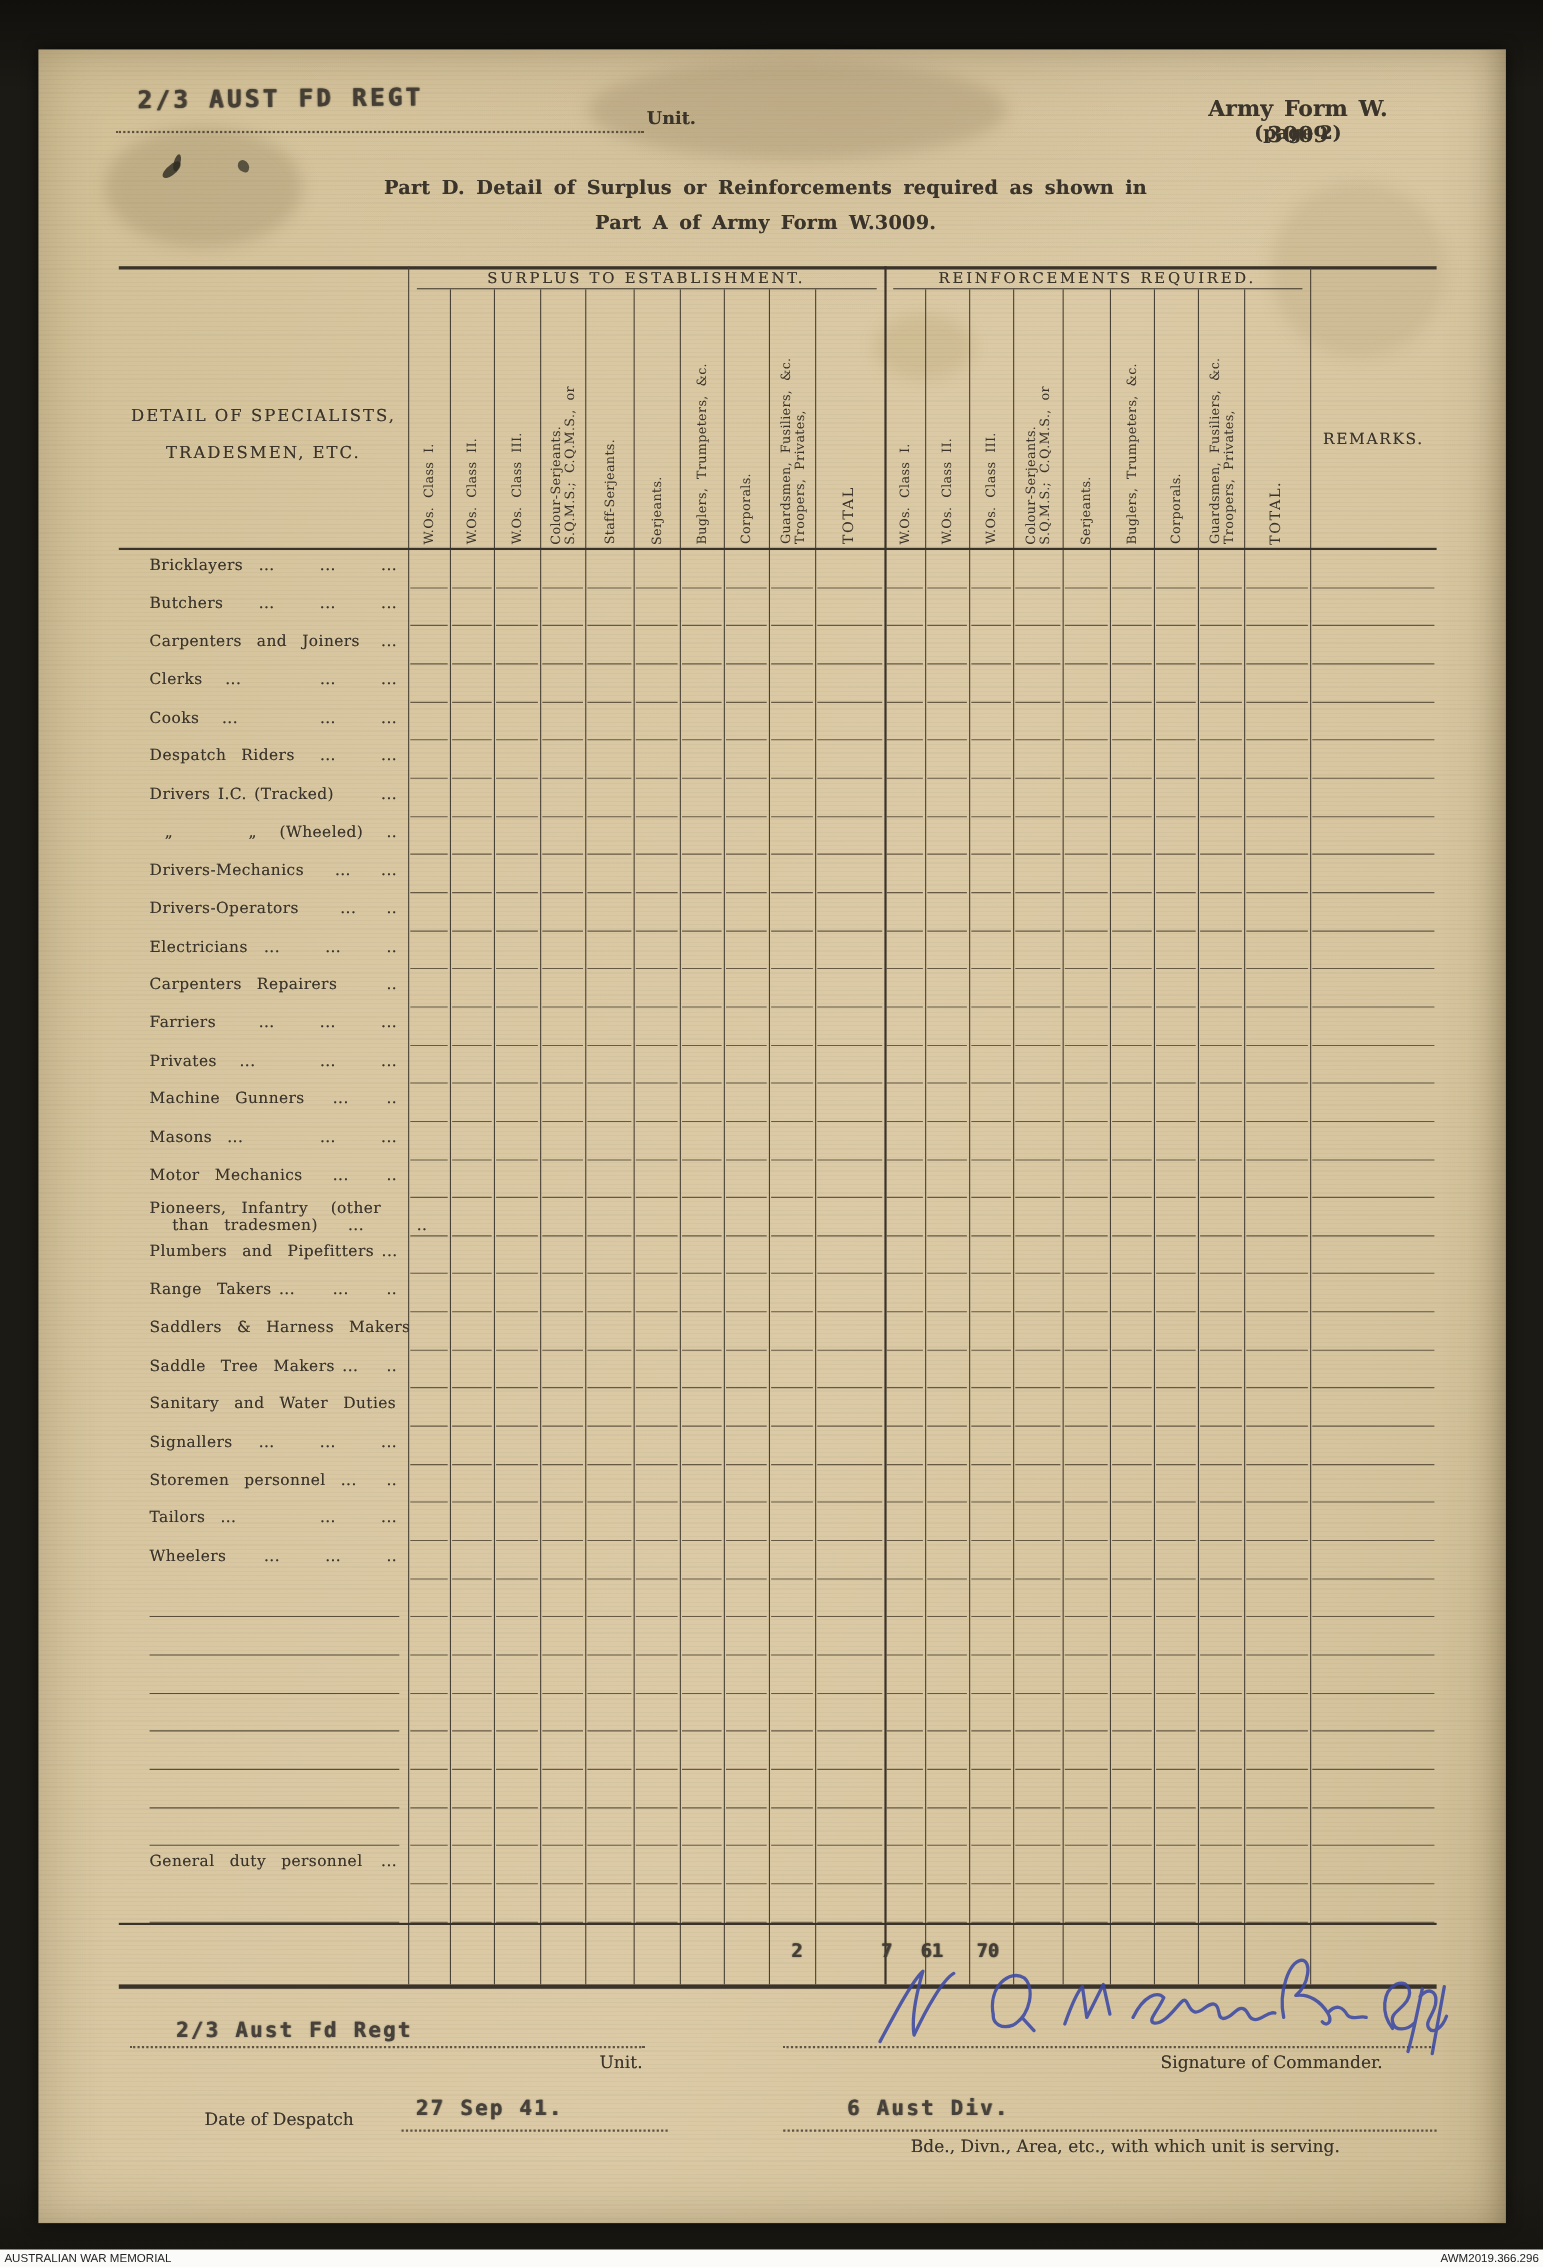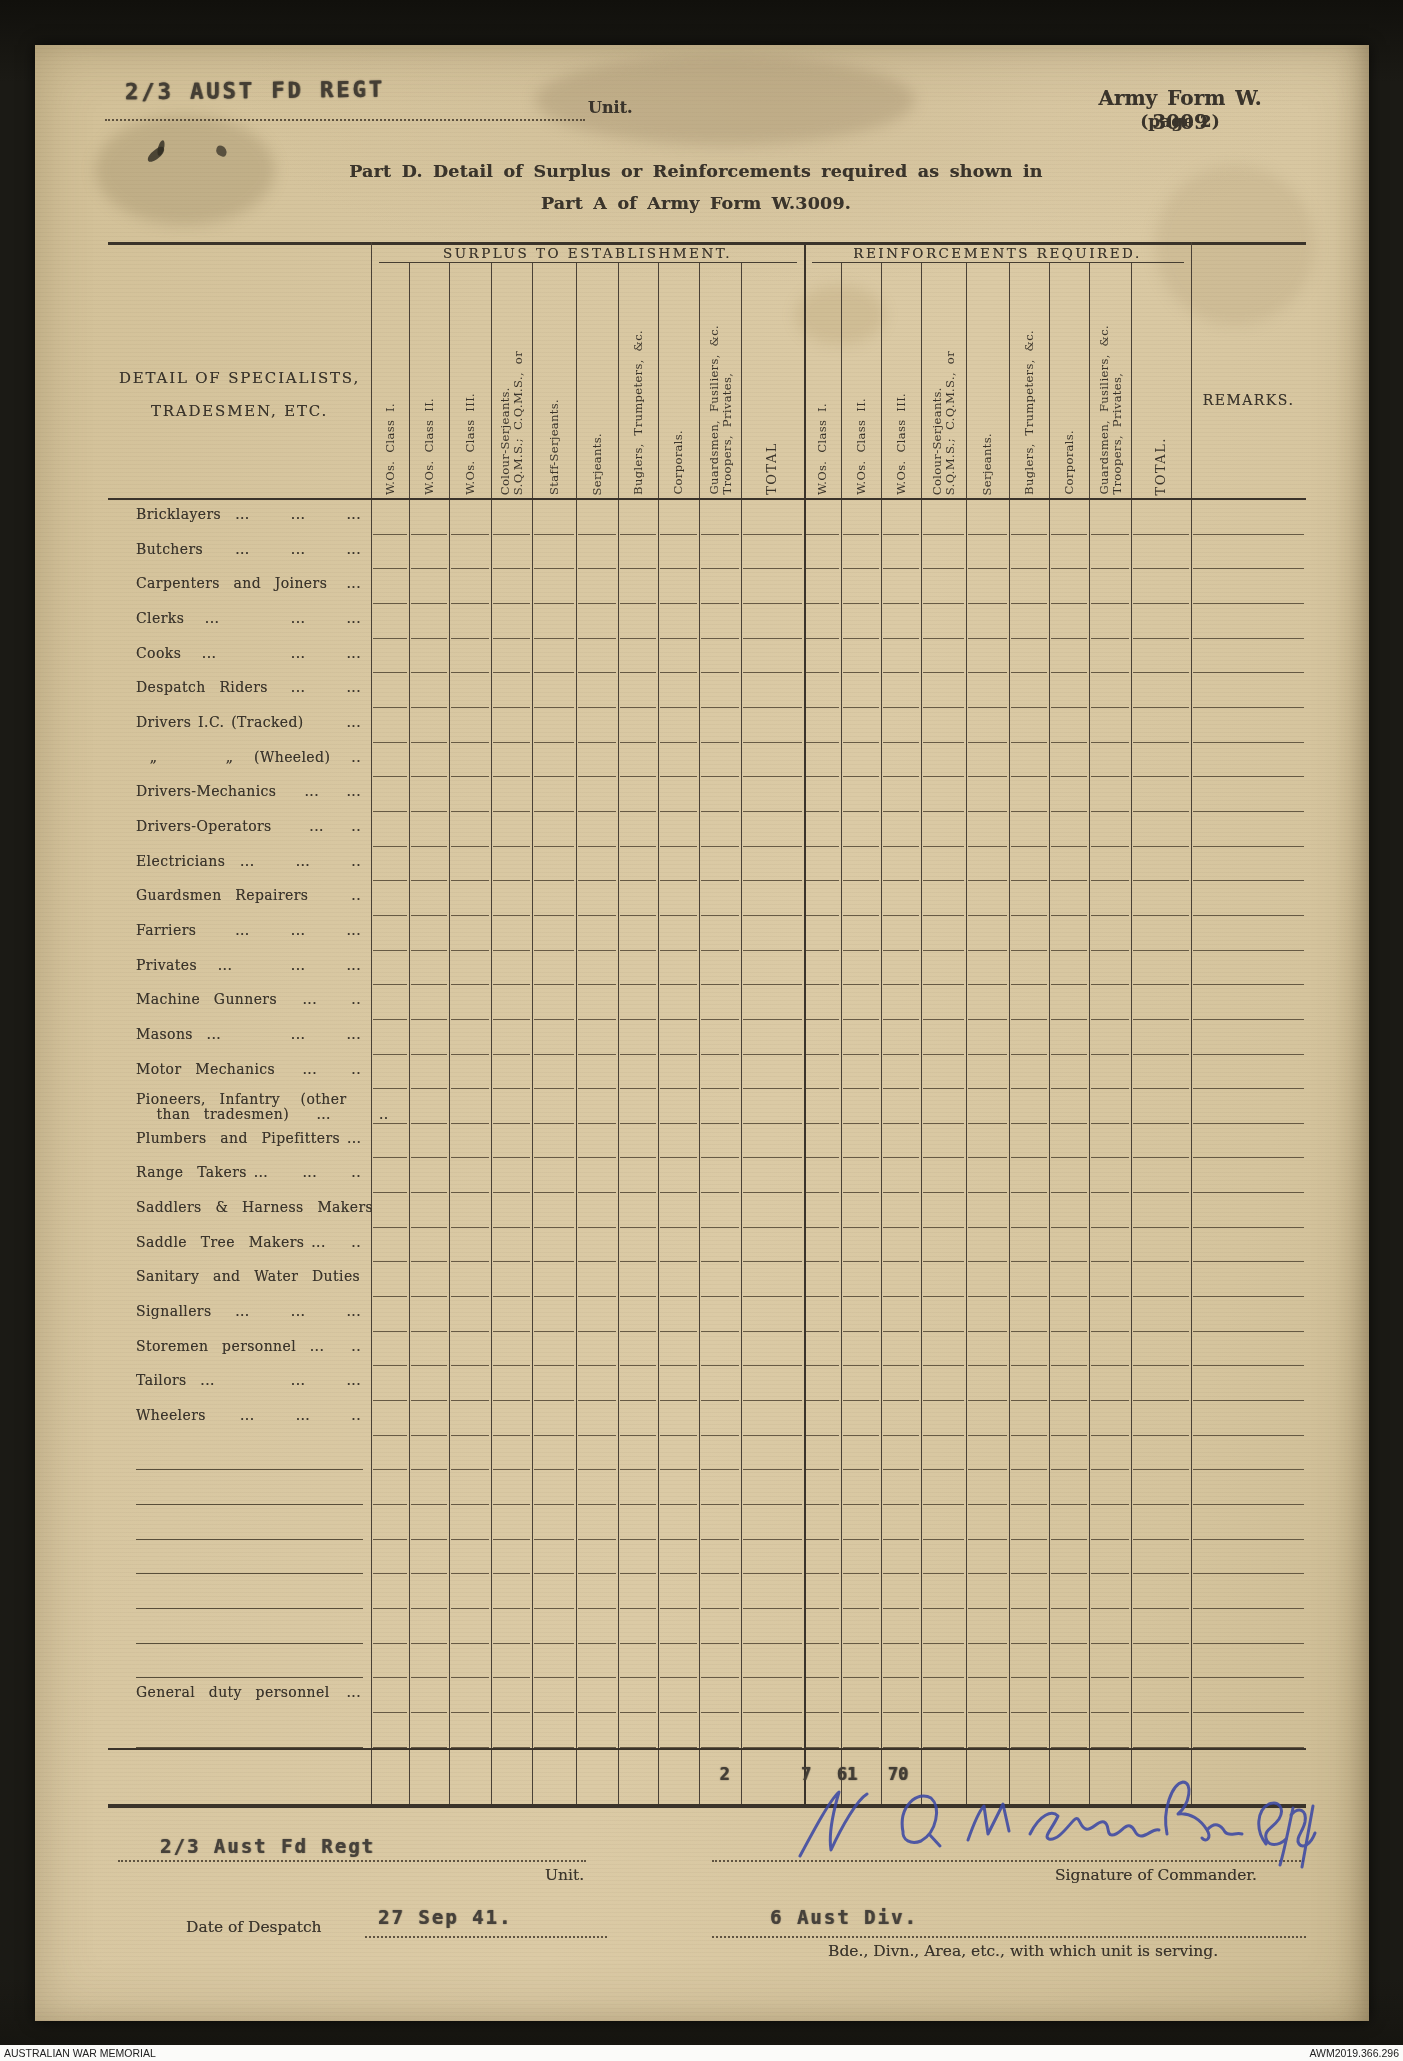--- a/index.html
+++ b/index.html
@@ -466,21 +466,21 @@
           <div class="c" style="width: 45px;"></div>
           <div class="c" style="width: 43px;"></div>
           <div class="c" style="width: 40px;"></div>
           <div class="c" style="width: 40px;"></div>
           <div class="c" style="width: 42px;"></div>
           <div class="c" style="width: 60px;"></div>
           <div class="c" style="width: 115px;"></div>
         </div>
         <div class="row">
           <div class="c-lbl ink">
-            <span class="lb">Guardsmen  Repairers</span>
+            <span class="lb">Carpenters  Repairers</span>
             <span class="dt">..</span>
           </div>
           <div class="c" style="width: 38px;"></div>
           <div class="c" style="width: 40px;"></div>
           <div class="c" style="width: 42px;"></div>
           <div class="c" style="width: 41px;"></div>
           <div class="c" style="width: 44px;"></div>
           <div class="c" style="width: 42px;"></div>
           <div class="c" style="width: 40px;"></div>
           <div class="c" style="width: 41px;"></div>

